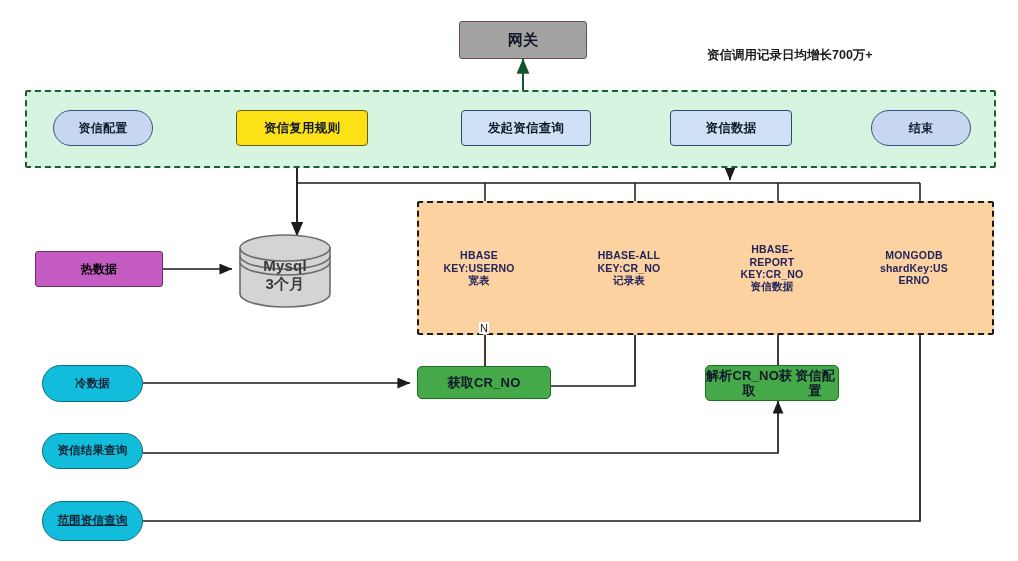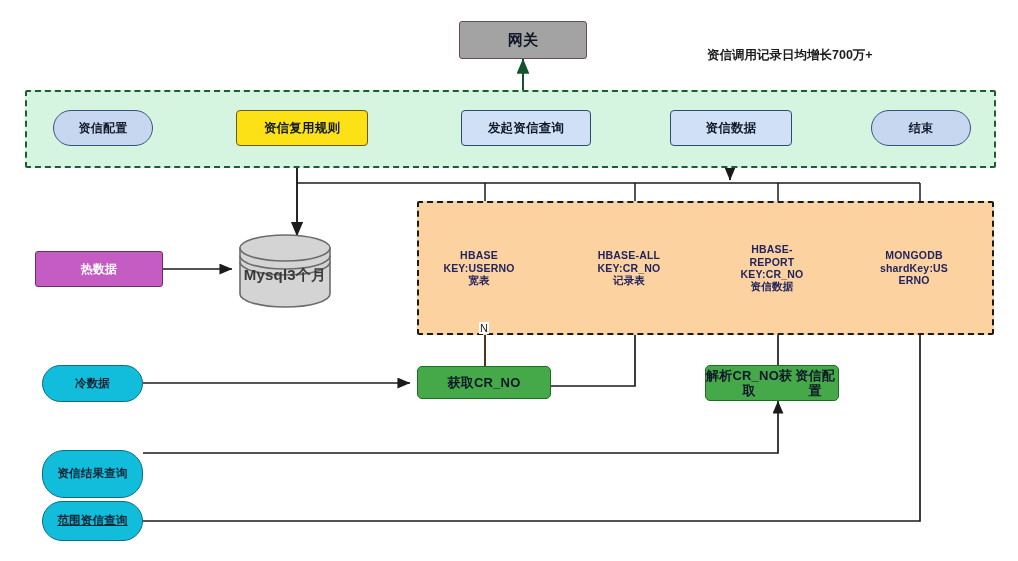--- a/index.html
+++ b/index.html
@@ -13,21 +13,21 @@
 
   .grp-green{position:absolute;background:#d5f5e0;border:2.5px dashed #1f5c33;
              border-radius:2px;z-index:1;}
   .grp-orange{position:absolute;background:#fbd2a0;border:2.5px dashed #1a1a1a;
               border-radius:2px;z-index:1;}
 
   .n-gateway{background:#a3a3a3;border:1.6px solid #6b4a53;border-radius:3px;font-size:15px;}
   .n-terminal{background:#c7d7f0;border:1.6px solid #36547f;border-radius:22px;font-size:12px;}
   .n-proc-blue{background:#cfe0f7;border:1.6px solid #2b4a73;border-radius:4px;font-size:12.5px;}
   .n-rule{background:#fbe115;border:1.6px solid #6b5c07;border-radius:4px;font-size:12.5px;}
-  .n-hot{background:#c45cc4;border:1.6px solid #6b2d6b;border-radius:3px;font-size:12px;color:#ffffff;}
+  .n-hot{background:#c45cc4;border:1.6px solid #6b2d6b;border-radius:3px;font-size:12px;color:#000000;}
   .n-cyan{background:#12bddb;border:1.6px solid #0b6e80;border-radius:22px;font-size:11.5px;color:#123;}
   .n-green{background:#46a949;border:1.6px solid #1f6d22;border-radius:5px;font-size:13px;color:#0f172a;}
   .n-store{color:#23235e;font-size:10.5px;font-weight:bold;z-index:6;pointer-events:none;}
   .n-mysql{color:#3a3a3a;font-size:15px;font-weight:bold;z-index:6;pointer-events:none;}
 
   .annot{position:absolute;font-size:12.5px;font-weight:bold;color:#1b1b1b;z-index:6;white-space:nowrap;}
   .edgelabel{position:absolute;background:#ffffff;font-size:11px;color:#1b1b1b;
              padding:0 1px;z-index:6;font-weight:normal;}
 </style>
 </head>
@@ -161,21 +161,21 @@
   <div class="node n-rule" style="left:236px;top:110px;width:132px;height:36px;">资信复用规则</div>
 
   <div class="node n-proc-blue" style="left:461px;top:110px;width:130px;height:36px;">发起资信查询</div>
 
   <div class="node n-proc-blue" style="left:670px;top:110px;width:122px;height:36px;">资信数据</div>
 
   <div class="node n-terminal" style="left:871px;top:110px;width:100px;height:36px;">结束</div>
 
   <div class="node n-hot" style="left:35px;top:251px;width:128px;height:36px;">热数据</div>
 
-  <div class="node" style="left:240px;top:250px;width:90px;height:50px;flex-direction:row;background:transparent;border:none;">
+  <div class="node" style="left:240px;top:250px;width:90px;height:50px;flex-direction:column;background:transparent;border:none;">
     <span class="n-mysql">Mysql</span>
     <span class="n-mysql">3个月</span>
   </div>
 
   <div class="node" style="left:432px;top:241px;width:94px;height:54px;flex-direction:column;background:transparent;border:none;">
     <span class="n-store">HBASE</span>
     <span class="n-store">KEY:USERNO</span>
     <span class="n-store">宽表</span>
   </div>
 
@@ -193,21 +193,21 @@
   </div>
 
   <div class="node" style="left:867px;top:241px;width:94px;height:54px;flex-direction:column;background:transparent;border:none;">
     <span class="n-store">MONGODB</span>
     <span class="n-store">shardKey:US</span>
     <span class="n-store">ERNO</span>
   </div>
 
   <div class="node n-cyan" style="left:42px;top:365px;width:101px;height:37px;">冷数据</div>
 
-  <div class="node n-cyan" style="left:42px;top:433px;width:101px;height:48px;padding:0 14px;margin-top:17px;">资信结果查询</div>
+  <div class="node n-cyan" style="left:42px;top:433px;width:101px;height:36px;padding:0 14px;">资信结果查询</div>
 
   <div class="node n-cyan" style="left:42px;top:501px;width:101px;height:40px;padding:0 14px;text-decoration:underline;">范围资信查询</div>
 
   <div class="node n-green" style="left:417px;top:366px;width:134px;height:33px;">获取CR_NO</div>
 
   <div class="node n-green" style="left:705px;top:365px;width:134px;height:36px;">
     <span>解析CR_NO获取</span>
     <span>资信配置</span>
   </div>
 

